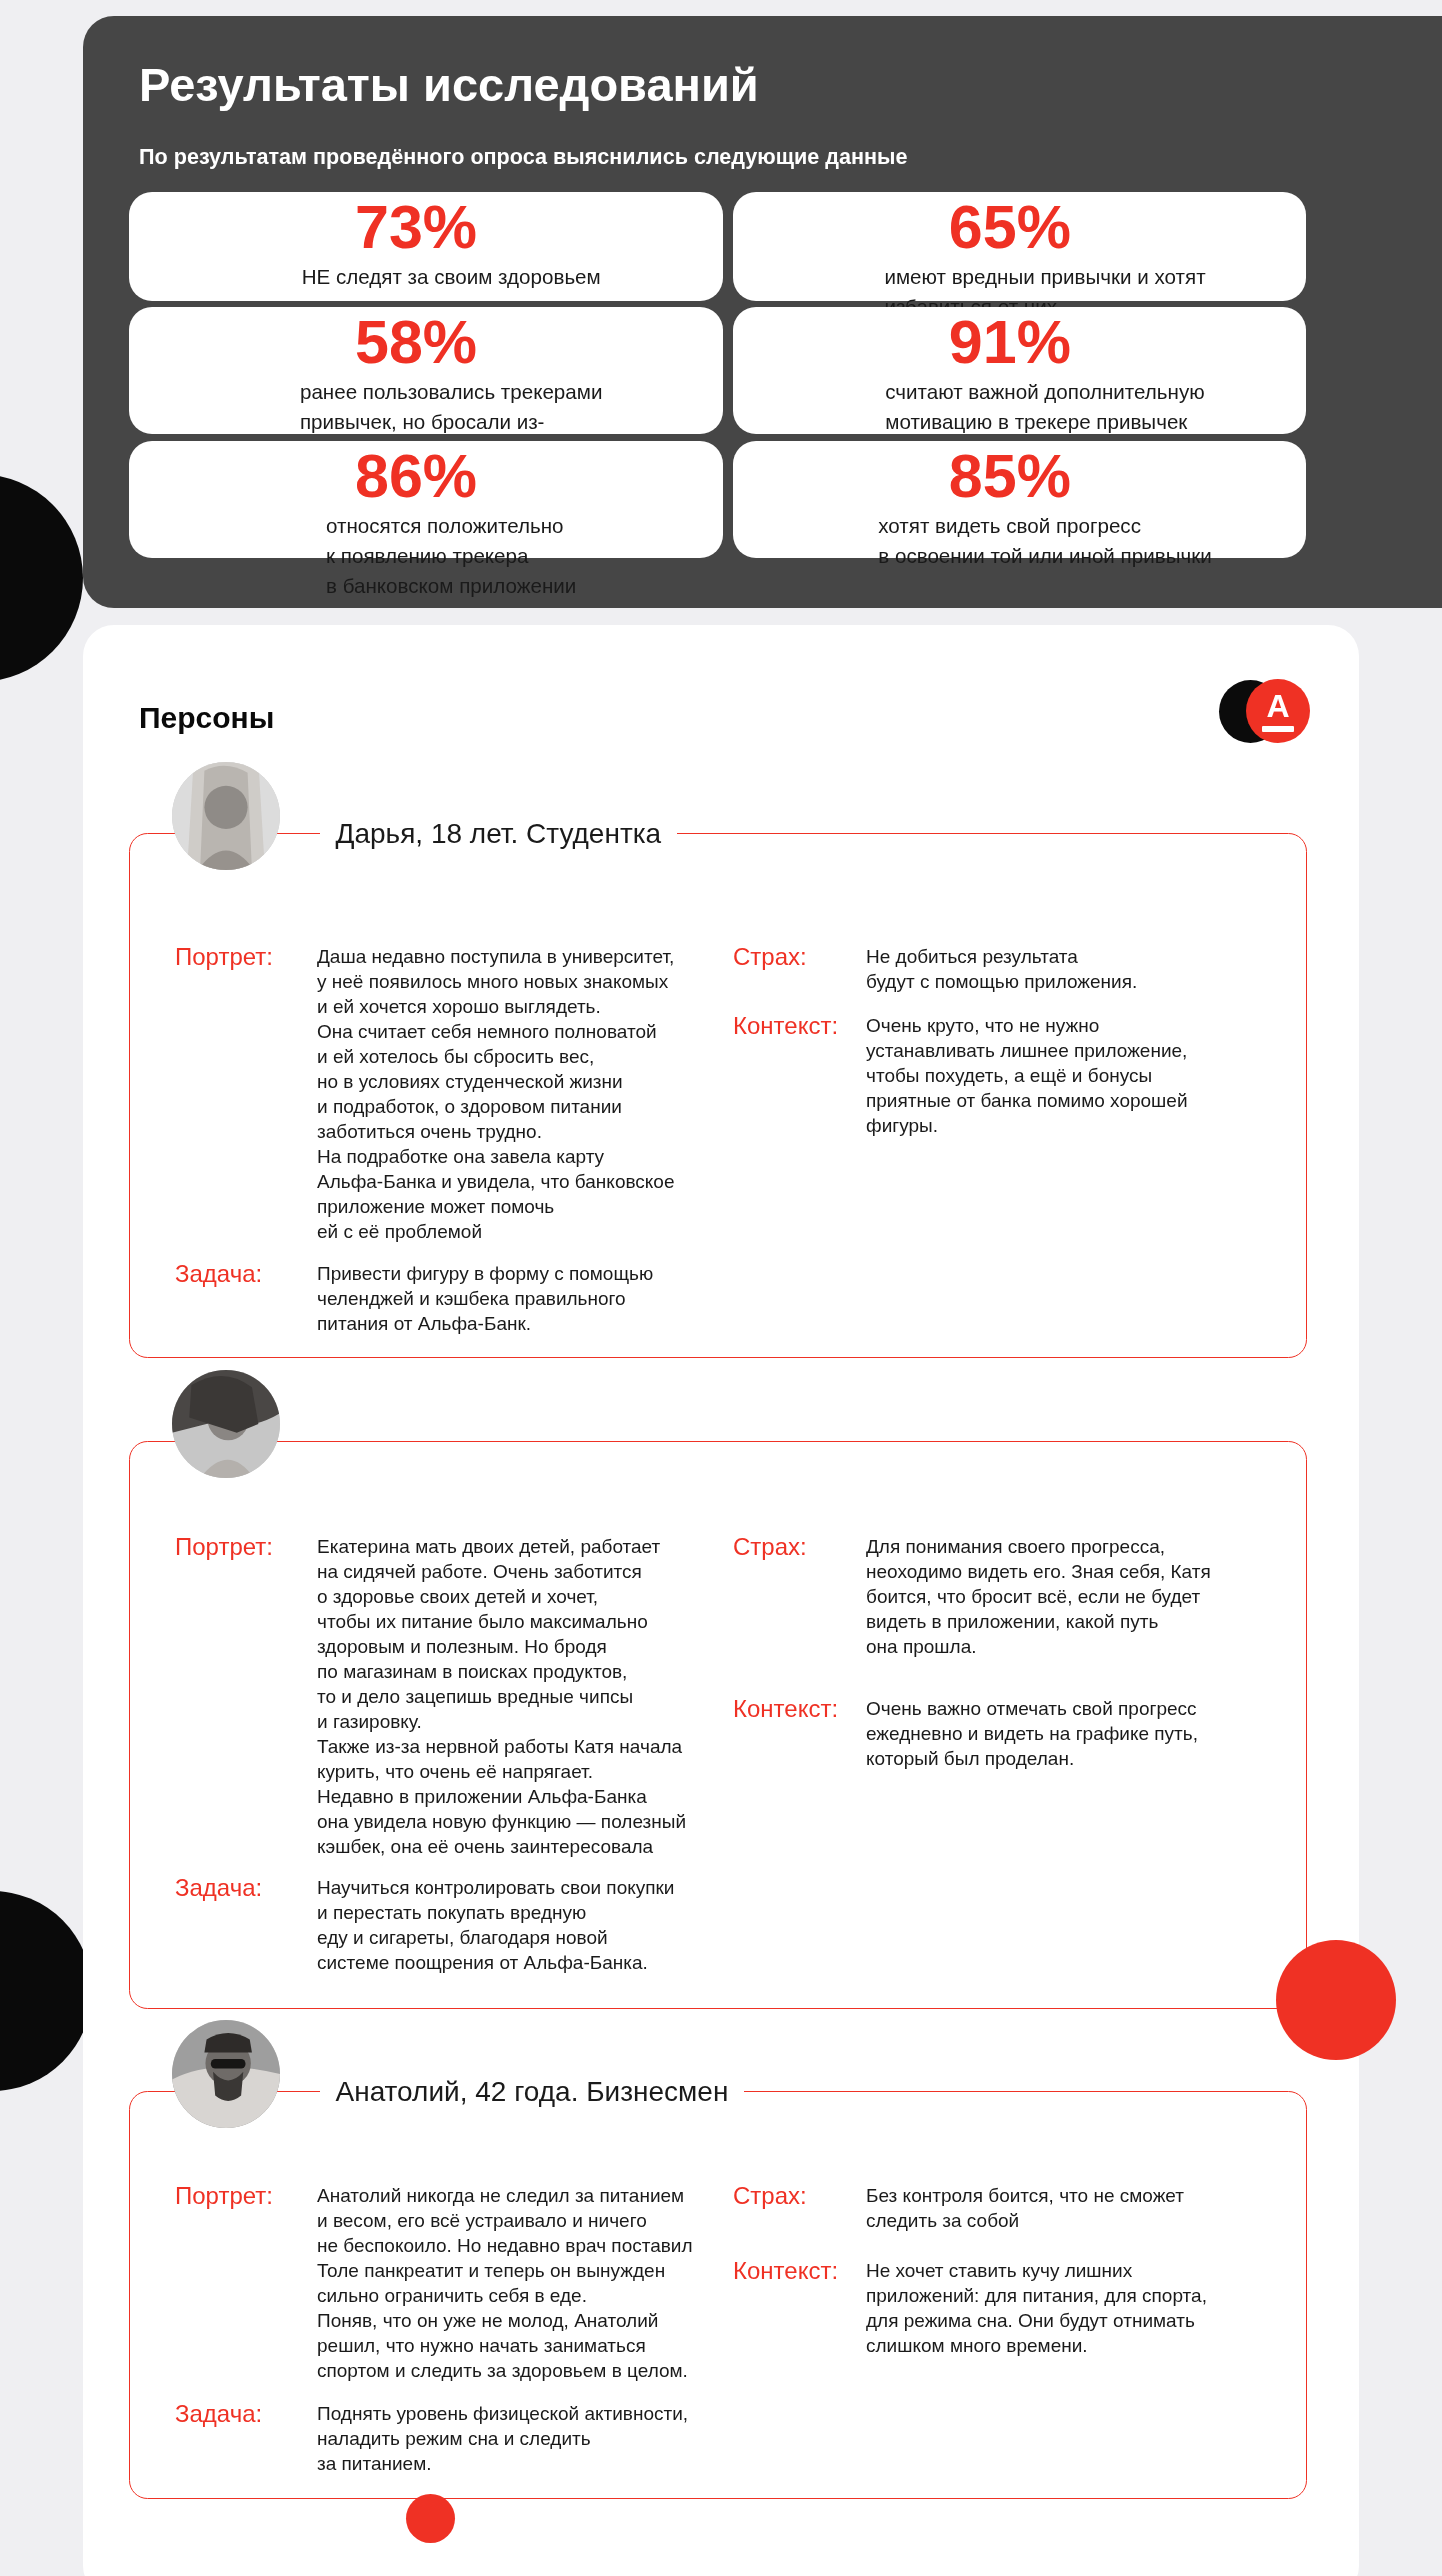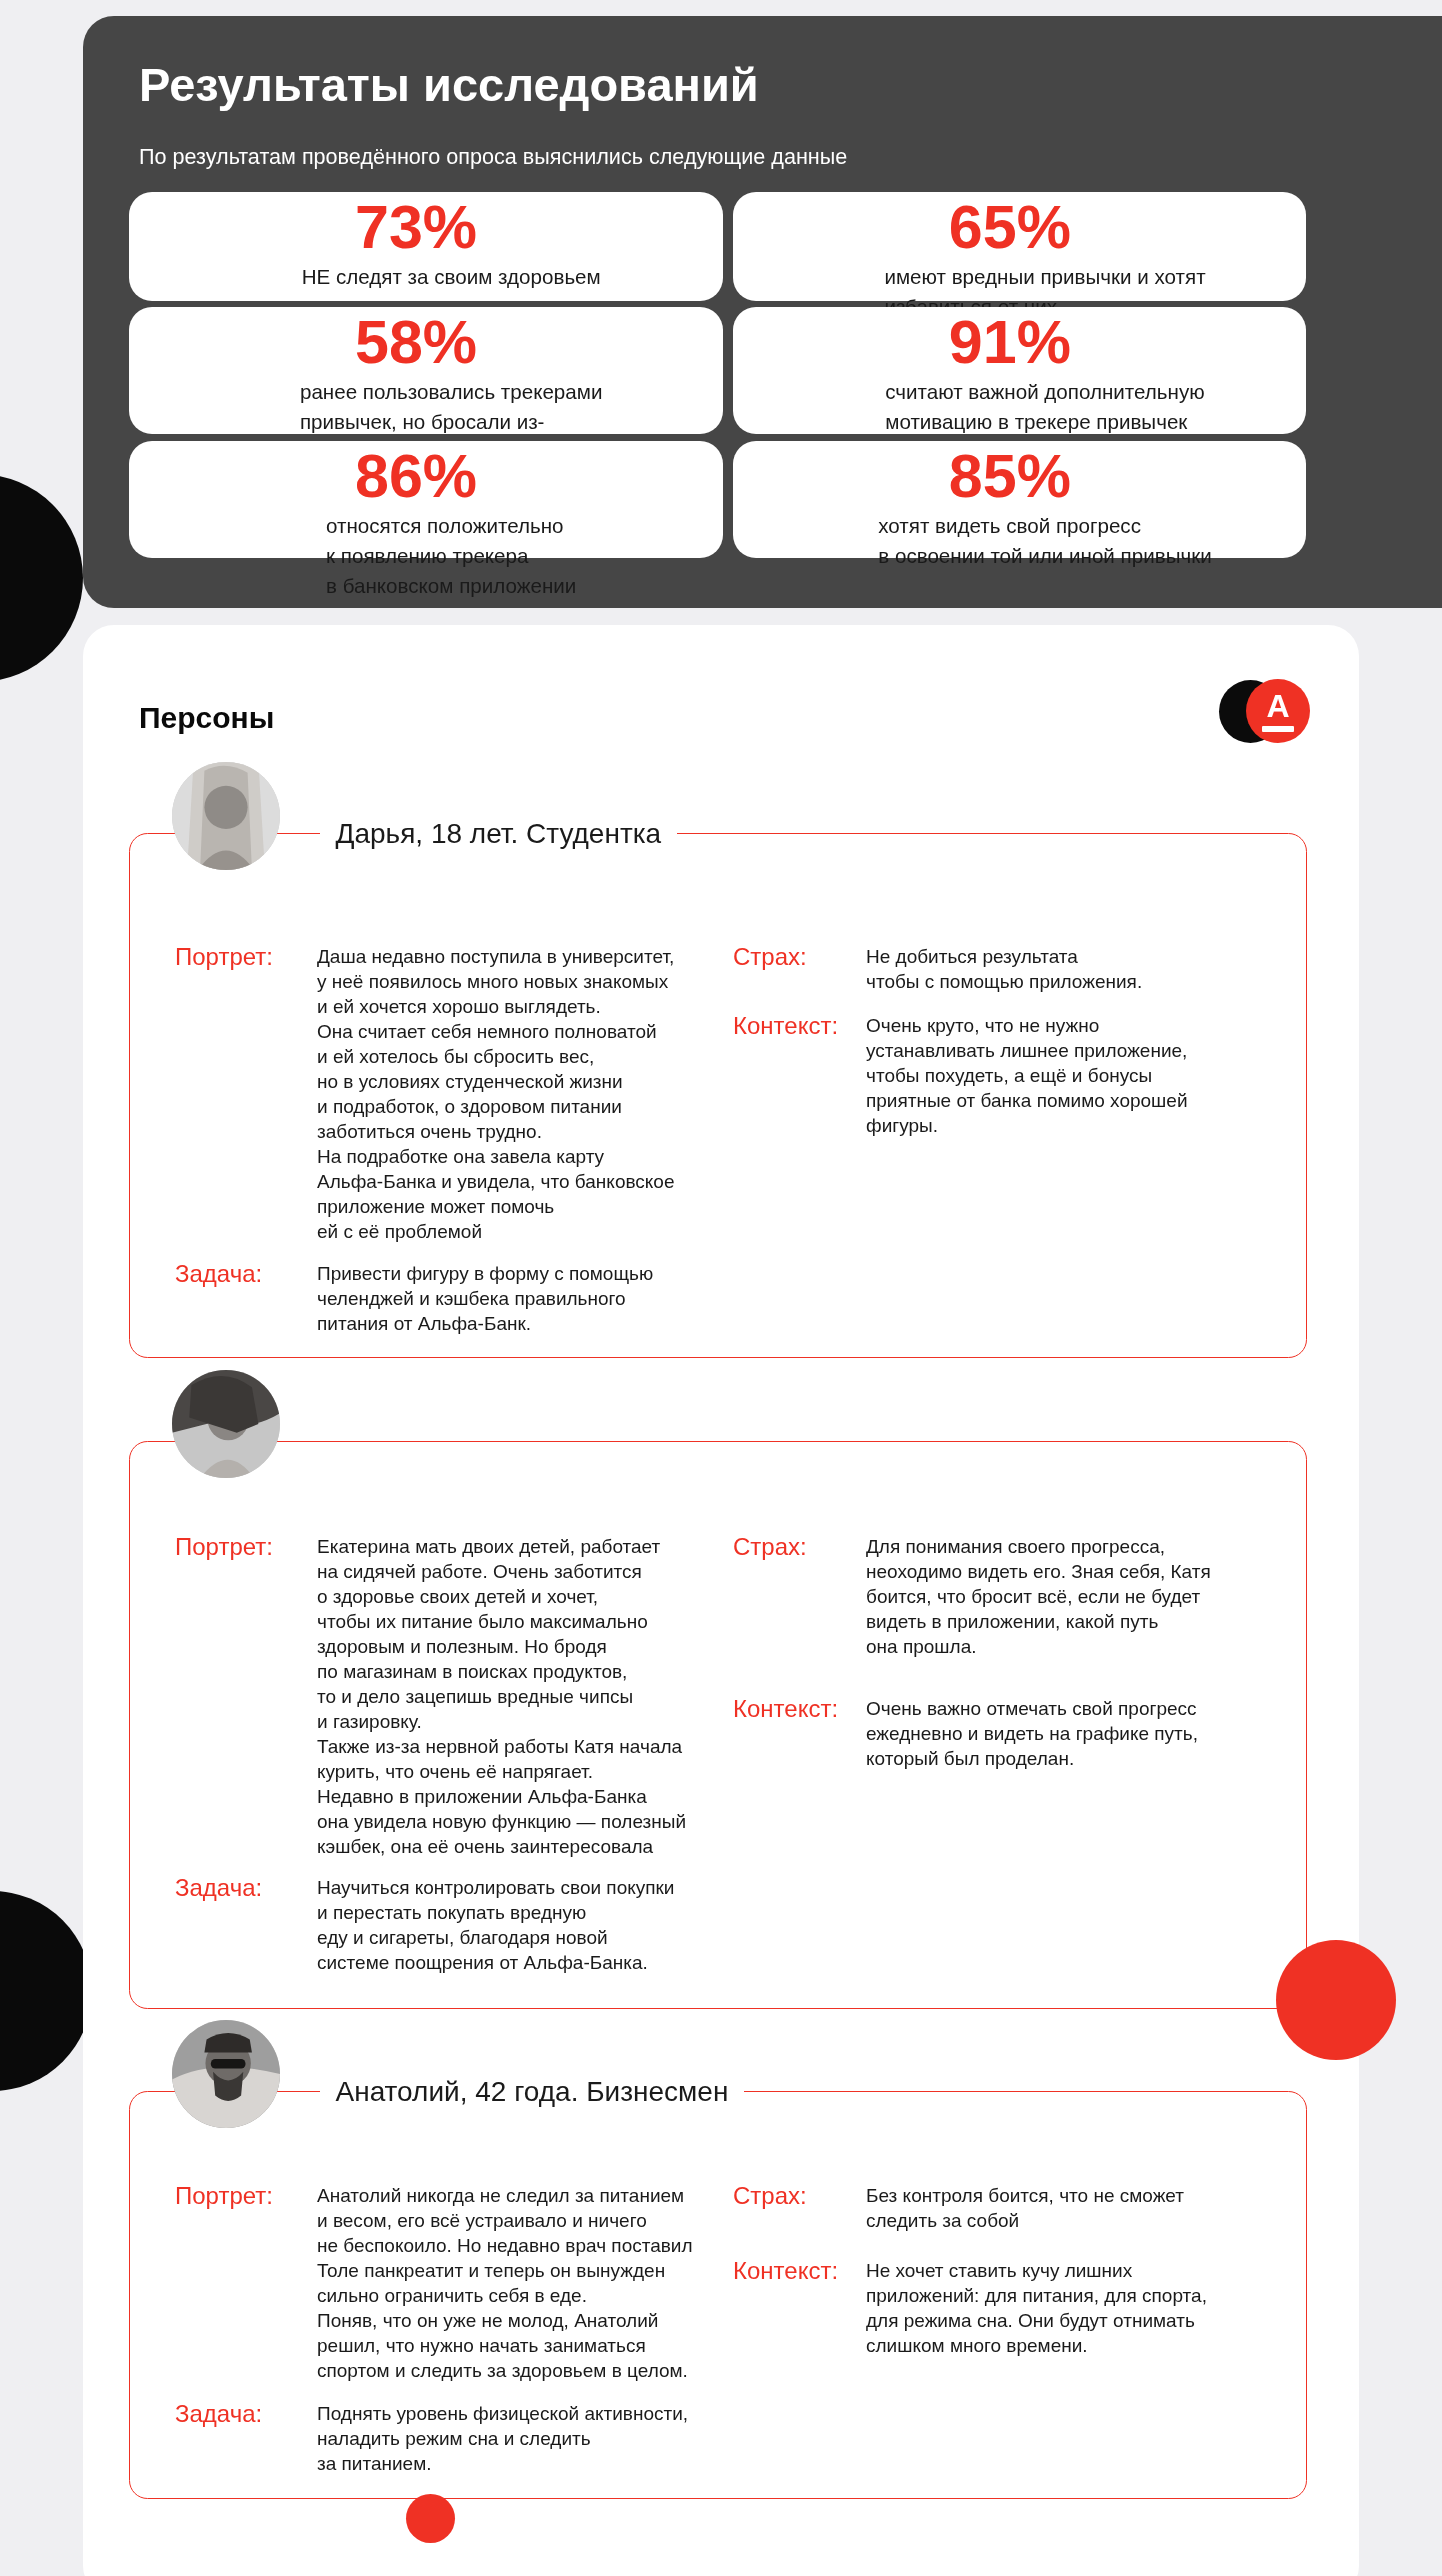--- a/index.html
+++ b/index.html
@@ -13,21 +13,21 @@
 
   
   .blob{position:absolute;background:var(--black);border-radius:50%;z-index:0;}
   .blob-1{left:-125px;top:474px;width:208px;height:208px;}
   .blob-2{left:-108px;top:1891px;width:200px;height:200px;}
 
   
   .dark-panel{position:absolute;left:83px;top:15.5px;width:1436px;height:592px;
     background:var(--panel_dark);border-radius:31px;z-index:1;}
   .title{position:absolute;left:56px;top:41px;font-size:47px;font-weight:700;color:var(--text_light);}
-  .subtitle{position:absolute;left:56px;top:128px;font-size:21.6px;font-weight:400;color:var(--text_light);}
+  .subtitle{position:absolute;left:56px;top:128px;font-size:21.6px;font-weight:700;color:var(--text_light);}
   .stats-grid{position:absolute;left:46px;top:176px;width:1178px;display:grid;
     grid-template-columns:594px 573px;grid-template-rows:109px 127px 117px;gap:6.7px 10.3px;}
   .stat-card{background:var(--card_bg);border-radius:23px;display:flex;align-items:center;padding-left:36px;flex-direction:column;}
   .stat-value{width:178px;font-size:61px;font-weight:700;color:var(--brand_red);flex:0 0 auto;}
   .stat-label{margin-left:14.4px;font-size:20.6px;line-height:30px;color:var(--text_dark);white-space:pre-line;}
 
   
   .white-panel{position:absolute;left:83px;top:625px;width:1276px;height:1972px;
     background:var(--card_bg);border-radius:31px;z-index:1;}
   .personas-heading{position:absolute;left:56px;top:60px;font-size:30px;font-weight:700;color:var(--black);margin-top:16px;}
@@ -144,21 +144,21 @@
 На подработке она завела карту
 Альфа-Банка и увидела, что банковское
 приложение может помочь
 ей с её проблемой</div>
       <div class="row-label col-l-label c1-task">Задача:</div>
       <div class="row-text col-l-text c1-task">Привести фигуру в форму с помощью
 челенджей и кэшбека правильного
 питания от Альфа-Банк.</div>
       <div class="row-label col-r-label c1-fear">Страх:</div>
       <div class="row-text col-r-text c1-fear">Не добиться результата
-чтобы с помощью приложения.</div>
+будут с помощью приложения.</div>
       <div class="row-label col-r-label c1-context">Контекст:</div>
       <div class="row-text col-r-text c1-context">Очень круто, что не нужно
 устанавливать лишнее приложение,
 чтобы похудеть, а ещё и бонусы
 приятные от банка помимо хорошей
 фигуры.</div>
     </article>
 
     <article class="pcard pcard-2">
       <div class="avatar">

